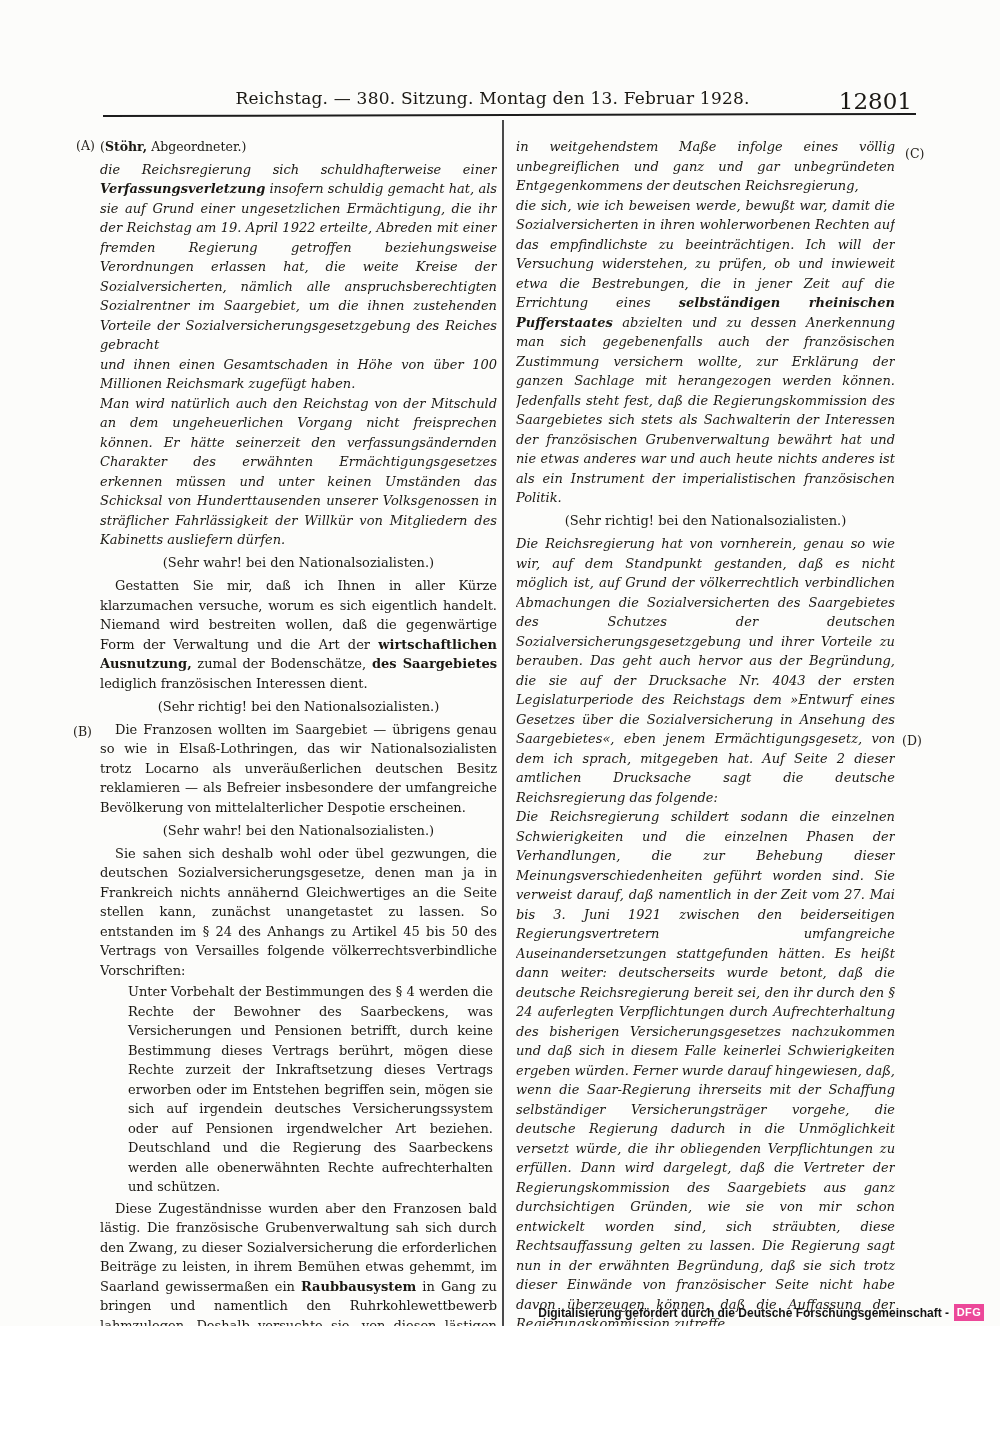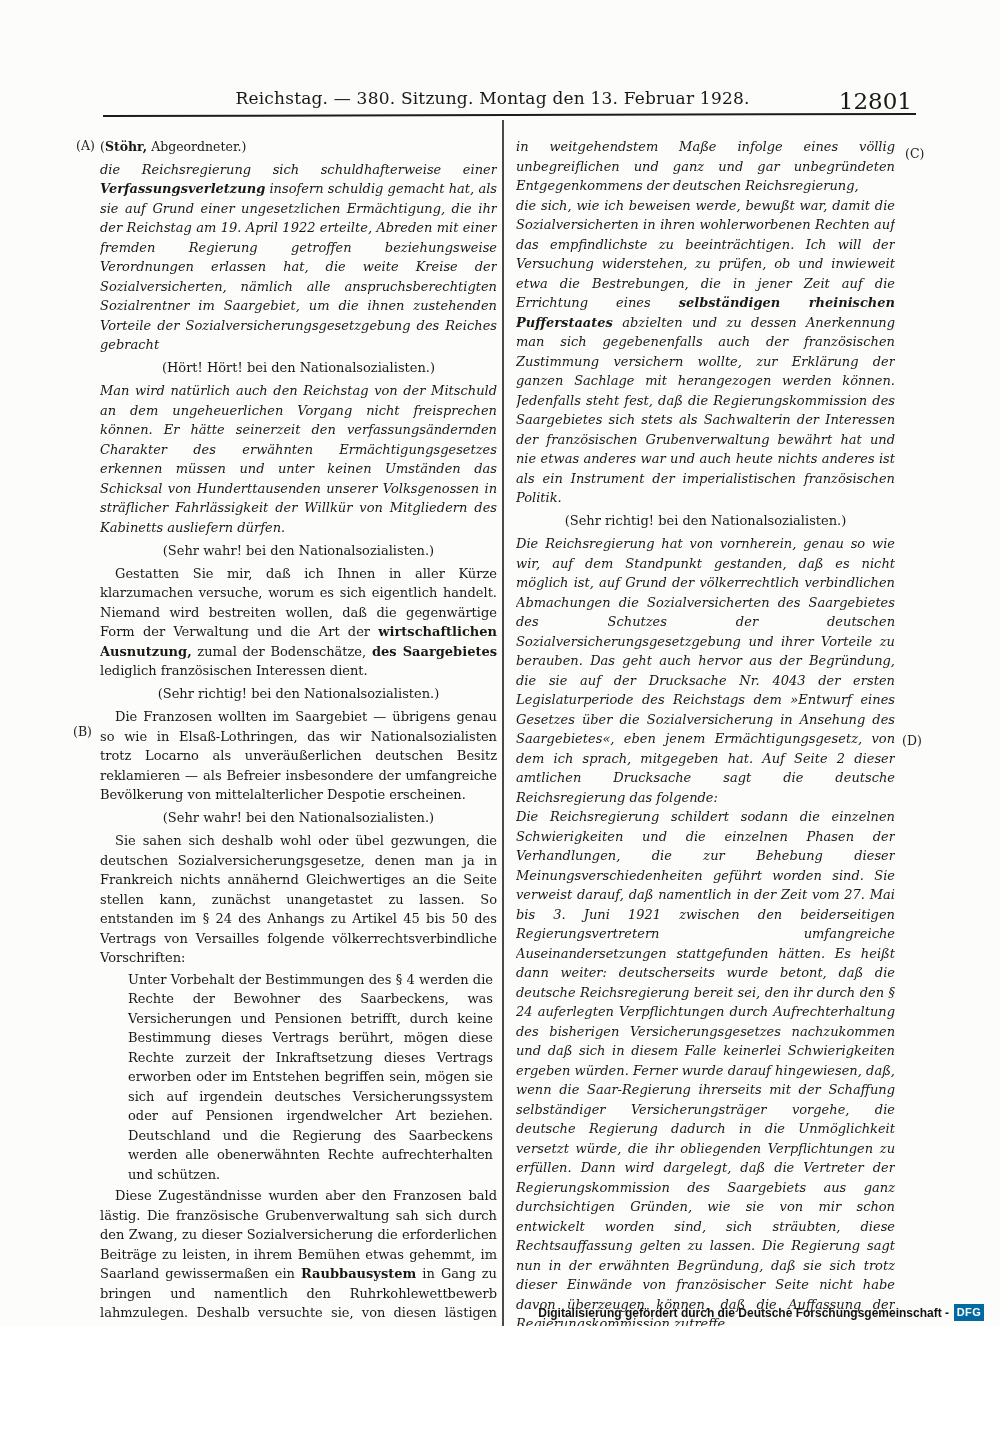--- a/index.html
+++ b/index.html
@@ -78,37 +78,37 @@
   <div class="margin-label ml-a">(A)</div>
   <div class="margin-label ml-b">(B)</div>
   <div class="margin-label ml-c">(C)</div>
   <div class="margin-label ml-d">(D)</div>
 
   <div class="column-divider"></div>
 
   <div class="col col-left">
       <div class="speaker"><span>(</span><span class="bold">Stöhr,</span><span> Abgeordneter.)</span></div>
       <div class="para cont"><span>die Reichsregierung sich schuldhafterweise einer </span><span class="bold">Verfassungsverletzung</span><span> insofern schuldig gemacht hat, als sie auf Grund einer ungesetzlichen Ermächtigung, die ihr der Reichstag am 19. April 1922 erteilte, Abreden mit einer fremden Regierung getroffen beziehungsweise Verordnungen erlassen hat, die weite Kreise der Sozialversicherten, nämlich alle anspruchsberechtigten Sozialrentner im Saargebiet, um die ihnen zustehenden Vorteile der Sozialversicherungsgesetzgebung des Reiches gebracht</span></div>
-      <div class="interjection"><span>(Hört! Hört! bei den Nationalsozialisten.)</span></div>
+      <div class="para cont"><span>und ihnen einen Gesamtschaden in Höhe von über 100 Millionen Reichsmark zugefügt haben.</span></div>
       <div class="para cont"><span>Man wird natürlich auch den Reichstag von der Mitschuld an dem ungeheuerlichen Vorgang nicht freisprechen können. Er hätte seinerzeit den verfassungsändernden Charakter des erwähnten Ermächtigungsgesetzes erkennen müssen und unter keinen Umständen das Schicksal von Hunderttausenden unserer Volksgenossen in sträflicher Fahrlässigkeit der Willkür von Mitgliedern des Kabinetts ausliefern dürfen.</span></div>
       <div class="interjection"><span>(Sehr wahr! bei den Nationalsozialisten.)</span></div>
       <div class="para indent"><span>Gestatten Sie mir, daß ich Ihnen in aller Kürze klarzumachen versuche, worum es sich eigentlich handelt. Niemand wird bestreiten wollen, daß die gegenwärtige Form der Verwaltung und die Art der </span><span class="bold">wirtschaftlichen Ausnutzung,</span><span> zumal der Bodenschätze, </span><span class="bold">des Saargebietes</span><span> lediglich französischen Interessen dient.</span></div>
       <div class="interjection"><span>(Sehr richtig! bei den Nationalsozialisten.)</span></div>
       <div class="para indent"><span>Die Franzosen wollten im Saargebiet — übrigens genau so wie in Elsaß-Lothringen, das wir Nationalsozialisten trotz Locarno als unveräußerlichen deutschen Besitz reklamieren — als Befreier insbesondere der umfangreiche Bevölkerung von mittelalterlicher Despotie erscheinen.</span></div>
       <div class="interjection"><span>(Sehr wahr! bei den Nationalsozialisten.)</span></div>
       <div class="para indent"><span>Sie sahen sich deshalb wohl oder übel gezwungen, die deutschen Sozialversicherungsgesetze, denen man ja in Frankreich nichts annähernd Gleichwertiges an die Seite stellen kann, zunächst unangetastet zu lassen. So entstanden im § 24 des Anhangs zu Artikel 45 bis 50 des Vertrags von Versailles folgende völkerrechtsverbindliche Vorschriften:</span></div>
       <div class="quote"><span>Unter Vorbehalt der Bestimmungen des § 4 werden die Rechte der Bewohner des Saarbeckens, was Versicherungen und Pensionen betrifft, durch keine Bestimmung dieses Vertrags berührt, mögen diese Rechte zurzeit der Inkraftsetzung dieses Vertrags erworben oder im Entstehen begriffen sein, mögen sie sich auf irgendein deutsches Versicherungssystem oder auf Pensionen irgendwelcher Art beziehen. Deutschland und die Regierung des Saarbeckens werden alle obenerwähnten Rechte aufrechterhalten und schützen.</span></div>
       <div class="para indent"><span>Diese Zugeständnisse wurden aber den Franzosen bald lästig. Die französische Grubenverwaltung sah sich durch den Zwang, zu dieser Sozialversicherung die erforderlichen Beiträge zu leisten, in ihrem Bemühen etwas gehemmt, im Saarland gewissermaßen ein </span><span class="bold">Raubbausystem</span><span> in Gang zu bringen und namentlich den Ruhrkohlewettbewerb lahmzulegen. Deshalb versuchte sie, von diesen lästigen Bestimmungen soweit wie möglich loszukommen. Das gelang ihr auch schließlich</span></div>
     </div>
   <div class="col col-right">
       <div class="para cont"><span>in weitgehendstem Maße infolge eines völlig unbegreiflichen und ganz und gar unbegründeten Entgegenkommens der deutschen Reichsregierung,</span></div>
       <div class="para cont"><span>die sich, wie ich beweisen werde, bewußt war, damit die Sozialversicherten in ihren wohlerworbenen Rechten auf das empfindlichste zu beeinträchtigen. Ich will der Versuchung widerstehen, zu prüfen, ob und inwieweit etwa die Bestrebungen, die in jener Zeit auf die Errichtung eines </span><span class="bold">selbständigen rheinischen Pufferstaates</span><span> abzielten und zu dessen Anerkennung man sich gegebenenfalls auch der französischen Zustimmung versichern wollte, zur Erklärung der ganzen Sachlage mit herangezogen werden können. Jedenfalls steht fest, daß die Regierungskommission des Saargebietes sich stets als Sachwalterin der Interessen der französischen Grubenverwaltung bewährt hat und nie etwas anderes war und auch heute nichts anderes ist als ein Instrument der imperialistischen französischen Politik.</span></div>
       <div class="interjection"><span>(Sehr richtig! bei den Nationalsozialisten.)</span></div>
       <div class="para cont"><span>Die Reichsregierung hat von vornherein, genau so wie wir, auf dem Standpunkt gestanden, daß es nicht möglich ist, auf Grund der völkerrechtlich verbindlichen Abmachungen die Sozialversicherten des Saargebietes des Schutzes der deutschen Sozialversicherungsgesetzgebung und ihrer Vorteile zu berauben. Das geht auch hervor aus der Begründung, die sie auf der Drucksache Nr. 4043 der ersten Legislaturperiode des Reichstags dem »Entwurf eines Gesetzes über die Sozialversicherung in Ansehung des Saargebietes«, eben jenem Ermächtigungsgesetz, von dem ich sprach, mitgegeben hat. Auf Seite 2 dieser amtlichen Drucksache sagt die deutsche Reichsregierung das folgende:</span></div>
       <div class="para cont"><span>Die Reichsregierung schildert sodann die einzelnen Schwierigkeiten und die einzelnen Phasen der Verhandlungen, die zur Behebung dieser Meinungsverschiedenheiten geführt worden sind. Sie verweist darauf, daß namentlich in der Zeit vom 27. Mai bis 3. Juni 1921 zwischen den beiderseitigen Regierungsvertretern umfangreiche Auseinandersetzungen stattgefunden hätten. Es heißt dann weiter: deutscherseits wurde betont, daß die deutsche Reichsregierung bereit sei, den ihr durch den § 24 auferlegten Verpflichtungen durch Aufrechterhaltung des bisherigen Versicherungsgesetzes nachzukommen und daß sich in diesem Falle keinerlei Schwierigkeiten ergeben würden. Ferner wurde darauf hingewiesen, daß, wenn die Saar-Regierung ihrerseits mit der Schaffung selbständiger Versicherungsträger vorgehe, die deutsche Regierung dadurch in die Unmöglichkeit versetzt würde, die ihr obliegenden Verpflichtungen zu erfüllen. Dann wird dargelegt, daß die Vertreter der Regierungskommission des Saargebiets aus ganz durchsichtigen Gründen, wie sie von mir schon entwickelt worden sind, sich sträubten, diese Rechtsauffassung gelten zu lassen. Die Regierung sagt nun in der erwähnten Begründung, daß sie sich trotz dieser Einwände von französischer Seite nicht habe davon überzeugen können, daß die Auffassung der Regierungskommission zutreffe.</span></div>
     </div>
 
   <div class="footer-credit">
     <span>Digitalisierung gefördert durch die Deutsche Forschungsgemeinschaft -</span>
-    <span class="dfg-logo" style="background: #0369a1;">DFG</span>
+    <span class="dfg-logo" style="background: #ec4899;">DFG</span>
   </div>
 
 </div>
 
 </body></html>

